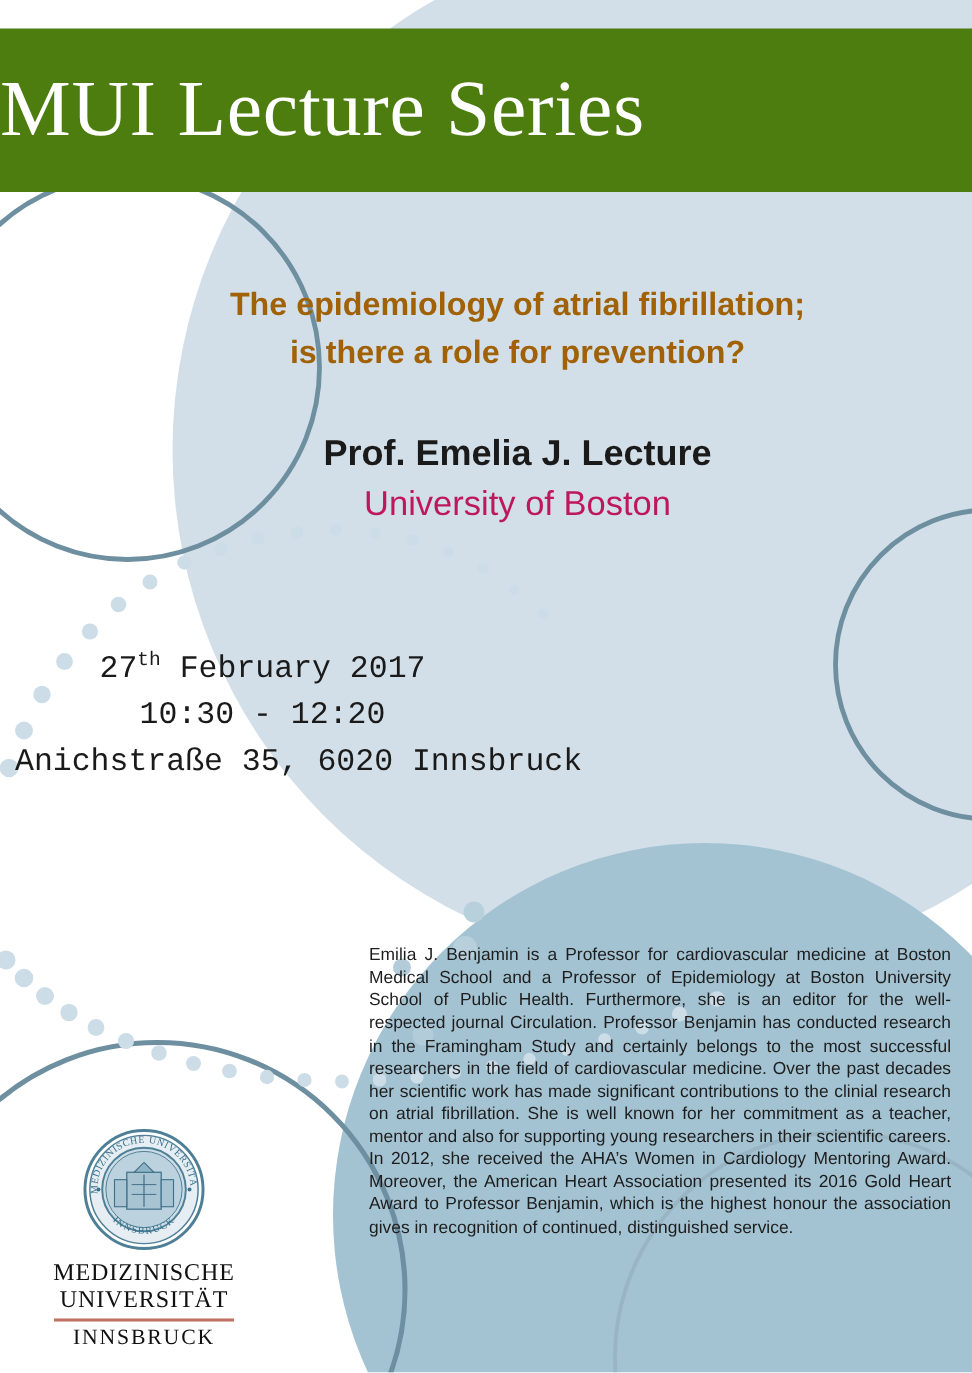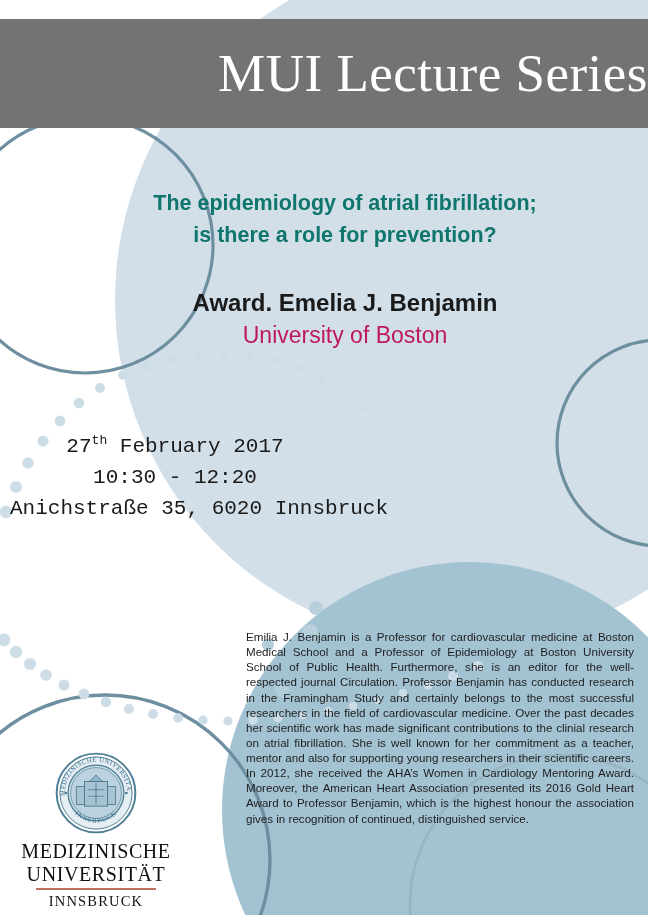--- a/index.html
+++ b/index.html
@@ -27,44 +27,44 @@
     pointer-events: none;
   }
 
   
   .header-bar {
     position: absolute;
     left: 0;
     top: 19px;
     width: 648px;
     height: 109px;
-    background: #737373;
+    background: #4d7c0f;
     z-index: 5;
     display: flex;
     align-items: center;
-    justify-content: flex-end;
+    justify-content: flex-start;
   }
   .header-title {
     color: #ffffff;
     font-family: "Liberation Serif", serif;
     font-size: 53px;
     font-weight: normal;
     letter-spacing: 0.5px;
     line-height: 1;
     white-space: nowrap;
   }
 
   
   .lecture-title {
     position: absolute;
     left: 60px;
     top: 188px;
     width: 570px;
     text-align: center;
-    color: #0f766e;
+    color: #a16207;
     font-size: 21.5px;
     font-weight: bold;
     line-height: 1.48;
     z-index: 6;
   }
 
   
   .speaker-block {
     position: absolute;
     left: 60px;
@@ -134,21 +134,21 @@
   }
   .logo-seal {
     width: 82px;
     height: 82px;
     margin: 0 auto 6px auto;
     display: block;
   }
   .logo-line1, .logo-line2 {
     font-family: "Liberation Serif", serif;
     color: #111111;
-    font-size: 20px;
+    font-size: 16px;
     letter-spacing: 0.6px;
     line-height: 1.13;
   }
   .logo-rule {
     width: 120px;
     height: 1.5px;
     background: #c0705f;
     margin: 3px auto 3px auto;
   }
   .logo-line3 {
@@ -243,21 +243,21 @@
   <div class="header-bar">
     <div class="header-title">MUI Lecture Series</div>
   </div>
 
   <div class="lecture-title">
     <div>The epidemiology of atrial fibrillation;</div>
     <div>is there a role for prevention?</div>
   </div>
 
   <div class="speaker-block">
-    <div class="speaker-name">Award. Emelia J. Benjamin</div>
+    <div class="speaker-name">Prof. Emelia J. Lecture</div>
     <div class="speaker-affiliation">University of Boston</div>
   </div>
 
   <div class="event-details">
     <div class="event-line"><span>27</span><sup>th</sup><span> February 2017</span></div>
     <div class="event-line">10:30 - 12:20</div>
     <div class="event-line">Anichstraße 35, 6020 Innsbruck</div>
   </div>
 
   <div class="bio">Emilia J. Benjamin is a Professor for cardiovascular medicine at Boston Medical School and a Professor of Epidemiology at Boston University School of Public Health. Furthermore, she is an editor for the well-respected journal Circulation. Professor Benjamin has conducted research in the Framingham Study and certainly belongs to the most successful researchers in the field of cardiovascular medicine. Over the past decades her scientific work has made significant contributions to the clinial research on atrial fibrillation. She is well known for her commitment as a teacher, mentor and also for supporting young researchers in their scientific careers. In 2012, she received the AHA’s Women in Cardiology Mentoring Award. Moreover, the American Heart Association presented its 2016 Gold Heart Award to Professor Benjamin, which is the highest honour the association gives in recognition of continued, distinguished service.</div>

